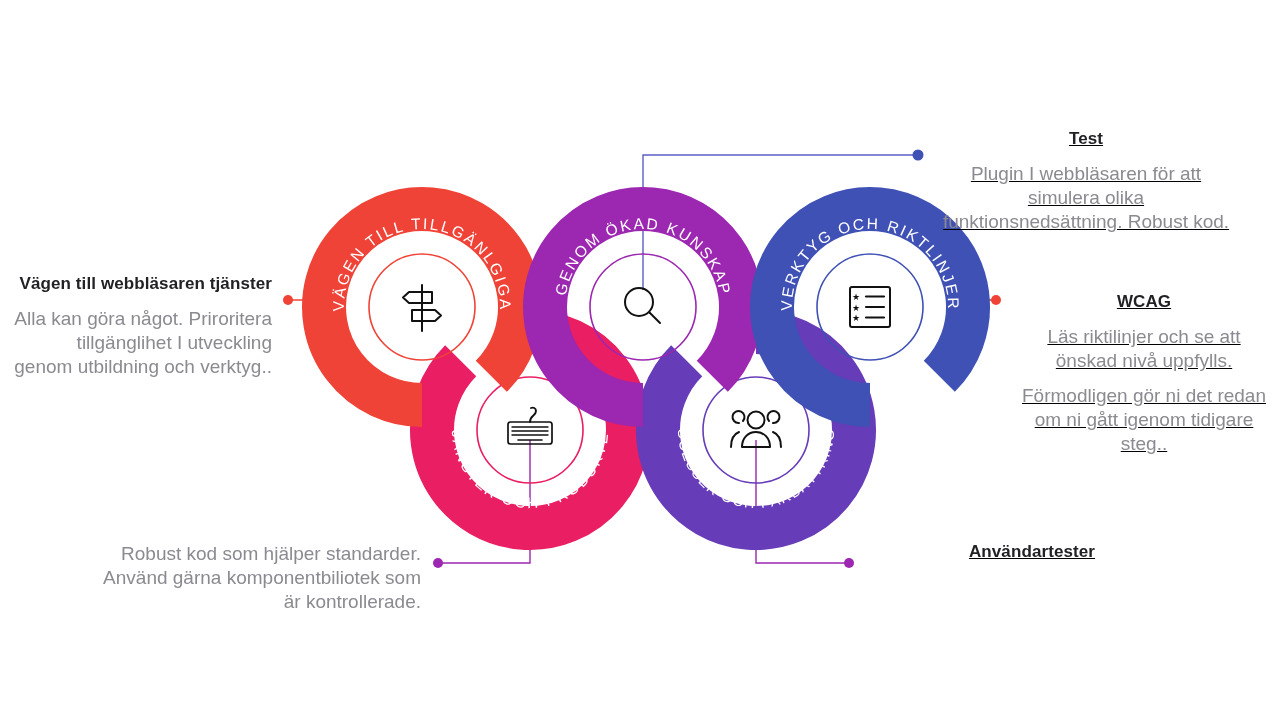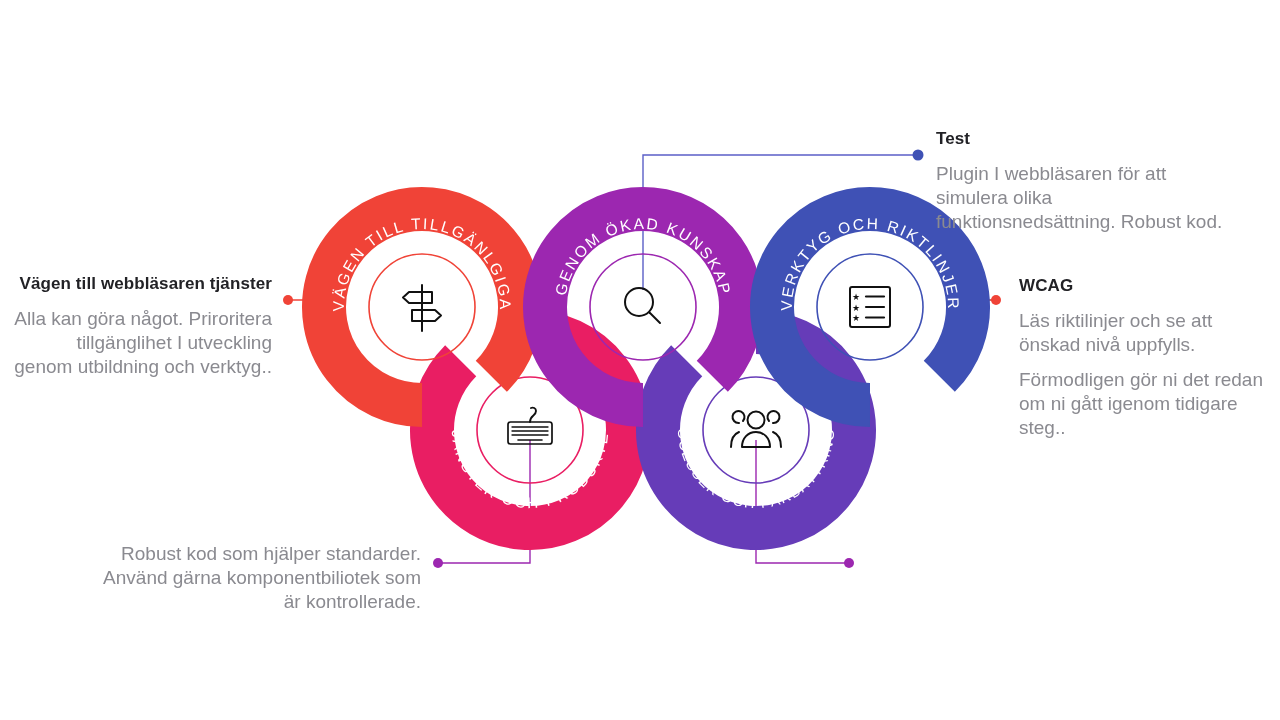--- a/index.html
+++ b/index.html
@@ -41,35 +41,35 @@
     color: #8a8a90;
     line-height: 24px;
     margin: 0;
     font-weight: 400;
   }
   .callout .para + .para {
     margin-top: 11px;
   }
 
   .align-right { text-align: right; }
-  .align-left  { text-align: left; }
+  .align-left  { text-align: center; text-decoration: underline; }
 
   #callout-vagen {
     left: 14px;
     top: 274px;
     width: 258px;
   }
   #callout-test {
     left: 936px;
     top: 129px;
     width: 300px;
   }
   #callout-wcag {
     left: 1019px;
-    top: 276px;
+    top: 292px;
     width: 250px;
   }
   #callout-kod {
     left: 86px;
     top: 542px;
     width: 335px;
   }
   #callout-anvandartester {
     left: 872px;
     top: 542px;
@@ -215,13 +215,14 @@
   <h2 class="title">WCAG</h2>
   <p class="para">Läs riktilinjer och se att önskad nivå uppfylls.</p>
   <p class="para">Förmodligen gör ni det redan om ni gått igenom tidigare steg..</p>
 </div>
 
 <div class="callout align-right" id="callout-kod">
   <p class="para">Robust kod som hjälper standarder. Använd gärna komponentbiliotek som är kontrollerade.</p>
 </div>
 
 <div class="callout align-left" id="callout-anvandartester">
+  <h2 class="title">Användartester</h2>
 </div>
 
 </body></html>

